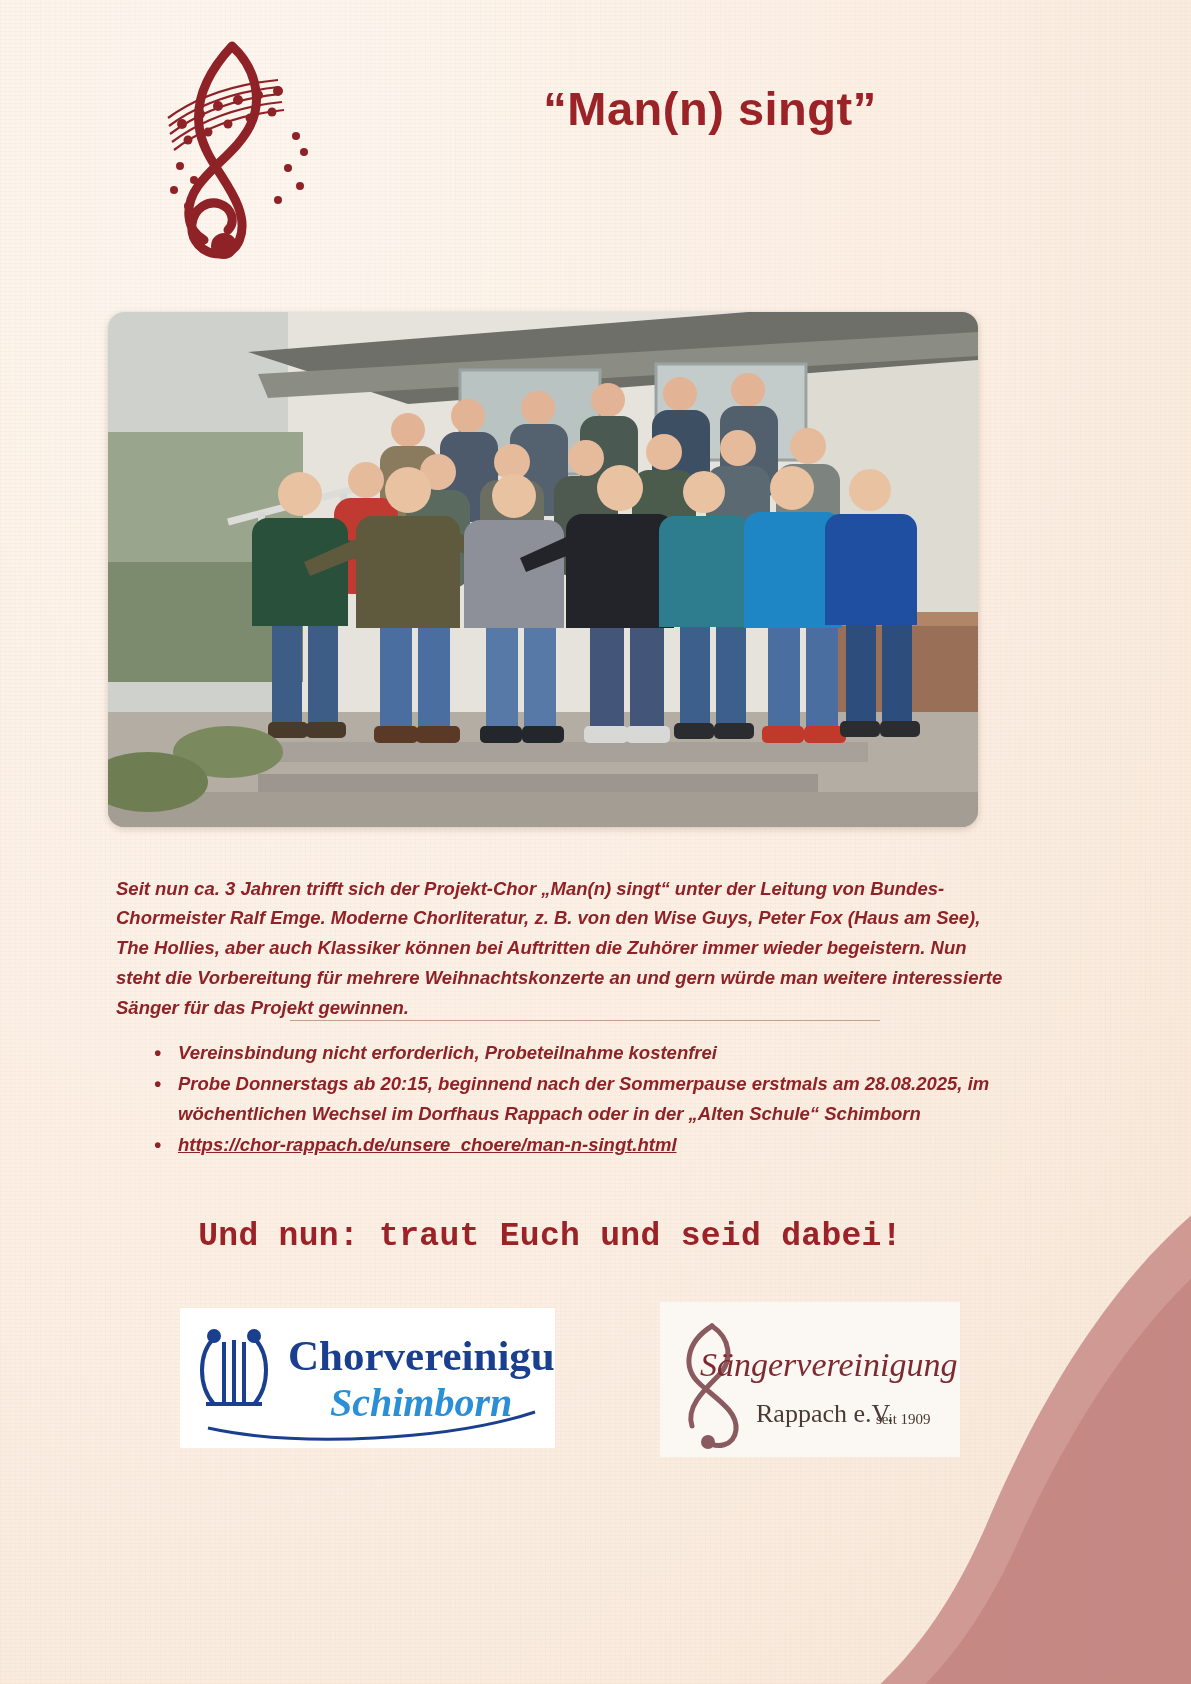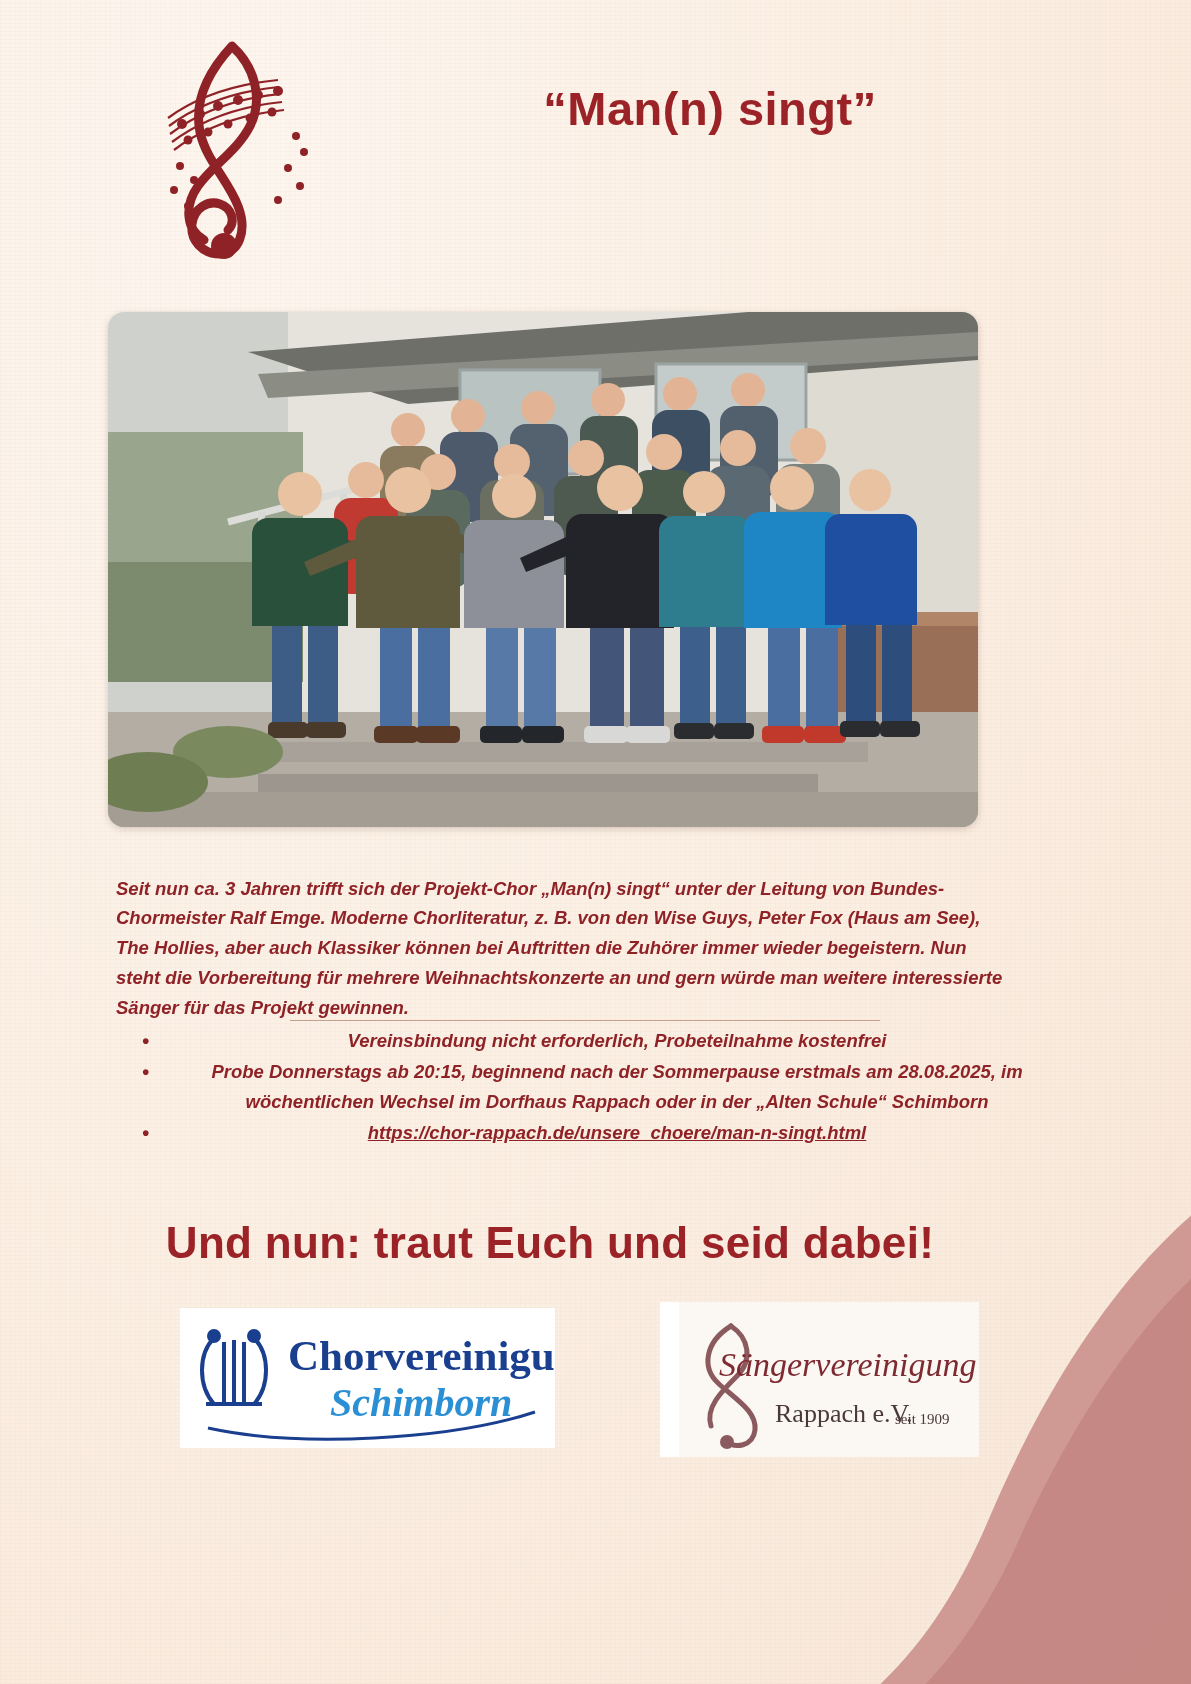--- a/index.html
+++ b/index.html
@@ -111,29 +111,28 @@
     height: 1px;
     background: #b98d74;
     opacity: 0.8;
   }
 
   .bullets {
     position: absolute;
     left: 108px;
     top: 1026px;
     width: 930px;
-    margin: 0;
+    margin: 12px;
     padding: 0 0 0 30px;
     color: #8f2226;
     font-style: italic;
     font-weight: bold;
     font-size: 18.5px;
     line-height: 1.63;
     list-style: none;
-    text-align: center;
   }
   .bullets li {
     position: relative;
     padding-left: 28px;
     margin-bottom: 1px;
   }
   .bullets li::before {
     content: "•";
     position: absolute;
     left: 4px;
@@ -146,39 +145,40 @@
   }
 
   .cta {
     position: absolute;
     left: 0;
     top: 1218px;
     width: 1100px;
     text-align: center;
     color: #9b2226;
     font-weight: bold;
-    font-size: 44px;
+    font-size: 33px;
     letter-spacing: 0.3px;
+    font-family: Liberation Mono, monospace;
   }
 
   
   .logos {
     position: absolute;
     left: 140px;
     top: 1300px;
     width: 920px;
     height: 160px;
   }
   .logo-card {
     position: absolute;
     background: #ffffff;
     overflow: hidden;
   }
   .logo-chor { left: 40px; top: 8px; width: 375px; height: 140px; }
-  .logo-saenger { left: 520px; top: 2px; width: 300px; height: 155px; padding-left: 19px; }
+  .logo-saenger { left: 520px; top: 2px; width: 300px; height: 155px; }
   .logo-svg { display: block; width: 100%; height: 100%; }
 </style>
 </head>
 <body>
 
 <div class="poster">
 
   <svg class="corner-deco" viewBox="0 0 430 560" preserveAspectRatio="none">
     <path d="M430 0 C330 70 250 190 190 330 C150 425 100 500 0 560 L430 560 Z" fill="#c98c87" opacity="0.85"></path>
     <path d="M430 60 C345 125 272 235 216 360 C180 440 130 510 52 560 L430 560 Z" fill="#bb7a76" opacity="0.55"></path>

